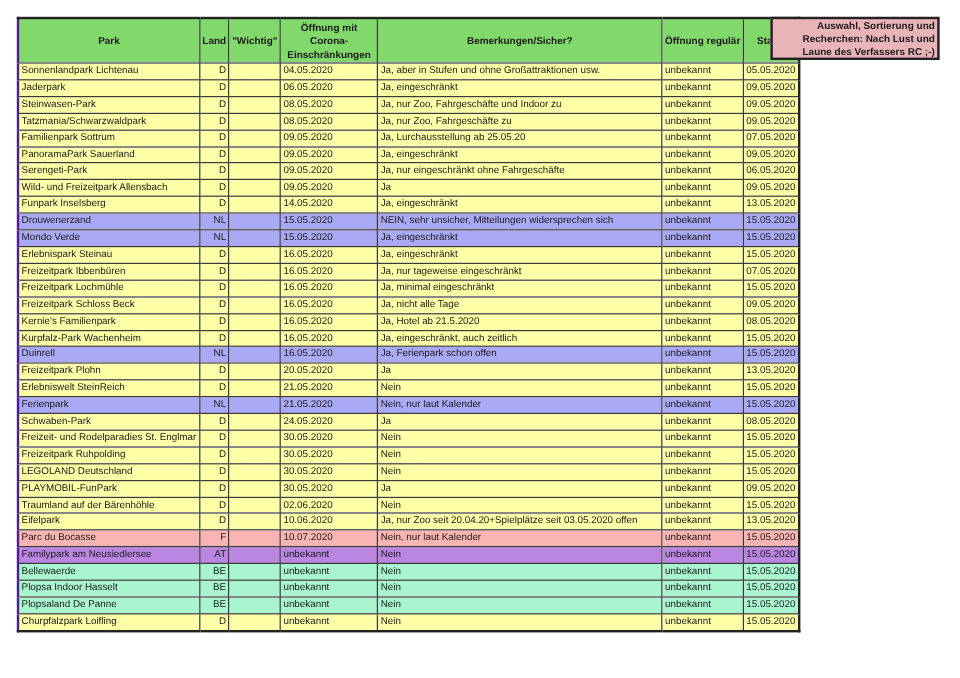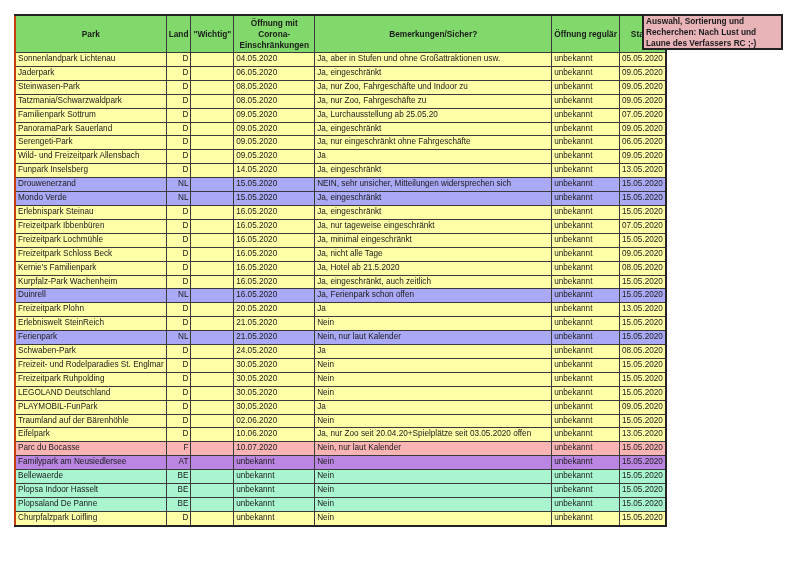--- a/index.html
+++ b/index.html
@@ -4,34 +4,34 @@
 <style>
   html, body { margin:0; padding:0; background:#ffffff; }
   body { width:800px; height:565px; position:relative; overflow:hidden;
          font-family:"Liberation Sans", sans-serif; color:#1a1a1a; }
   .sheet { position:absolute; left:14px; top:14px; }
   table { border-collapse:collapse; table-layout:fixed; }
   th, td { border:1px solid #3a3a3a; padding:0 2px; white-space:nowrap; overflow:hidden; }
   th { background:#80d96a; font-size:8.3px; font-weight:bold; height:36px; line-height:11px; text-align:center; }
   td { font-size:8.2px; height:12.9px; line-height:12.9px; }
   tr.main-head th { border-top:2px solid #222; }
-  thead th:first-child, tbody td:first-child { border-left:2px solid #c2410c; }
+  thead th:first-child, tbody td:first-child { border-left:2px solid #4c1d95; }
   thead th.last, tbody td.last { border-right:2px solid #222; }
   tbody tr:last-child td { border-bottom:2px solid #222; }
   td.land { text-align:right; }
   td.stand { text-align:left; }
   tr.c-D td, tr.c-CH td { background:#ffffa8; }
   tr.c-NL td { background:#a9a9f5;margin-top:12px; }
   tr.c-F td { background:#fbb4b4; }
   tr.c-AT td { background:#bb86e2; }
   tr.c-BE td { background:#a8f5cf; }
   tr.c-BE td.stand { text-align:right; }
   .note { position:absolute; left:642px; top:14px; width:141px; height:36px;
           background:#e8b4b8; border:2px solid #222; box-sizing:border-box;
-          font-size:8.3px; font-weight:bold; text-align:left; line-height:11px;
+          font-size:8.3px; font-weight:bold; text-align:right; line-height:11px;
           display:flex; align-items:center; justify-content:center; padding:0 2px; }
 </style>
 </head>
 <body>
 
 <div class="sheet">
   <table>
     <colgroup>
       <col style="width:140px">
         <col style="width:23px">

